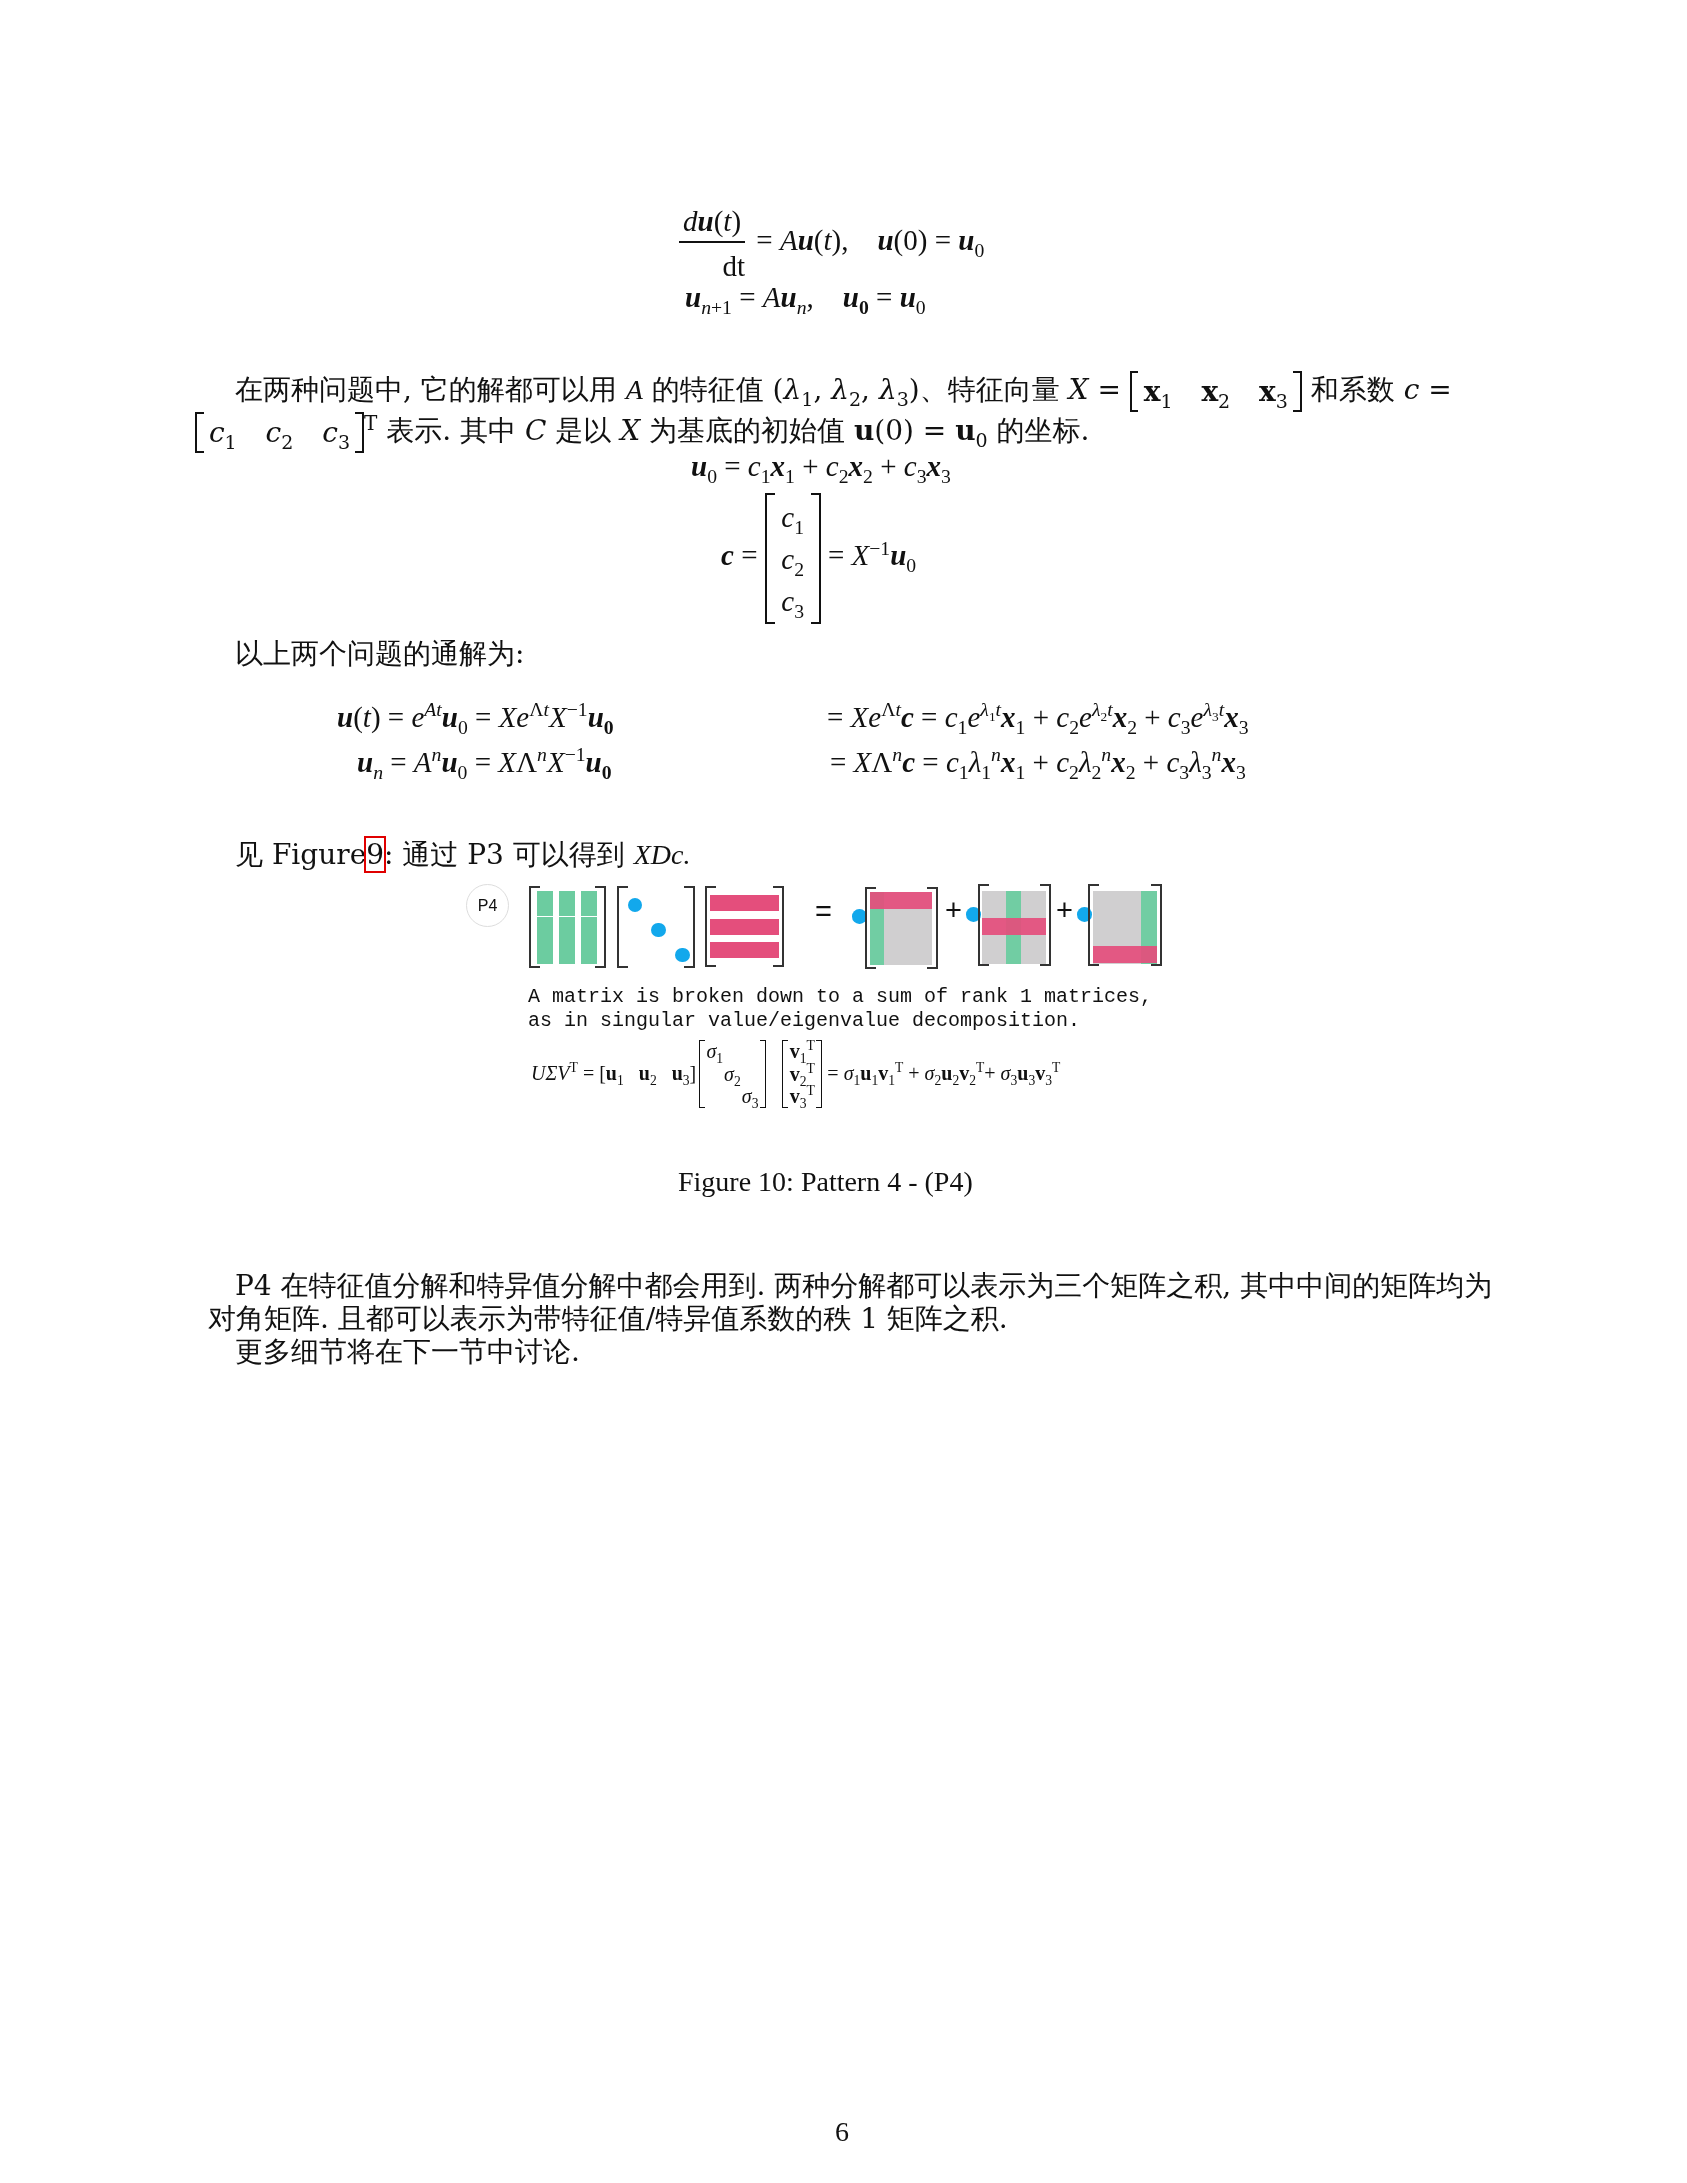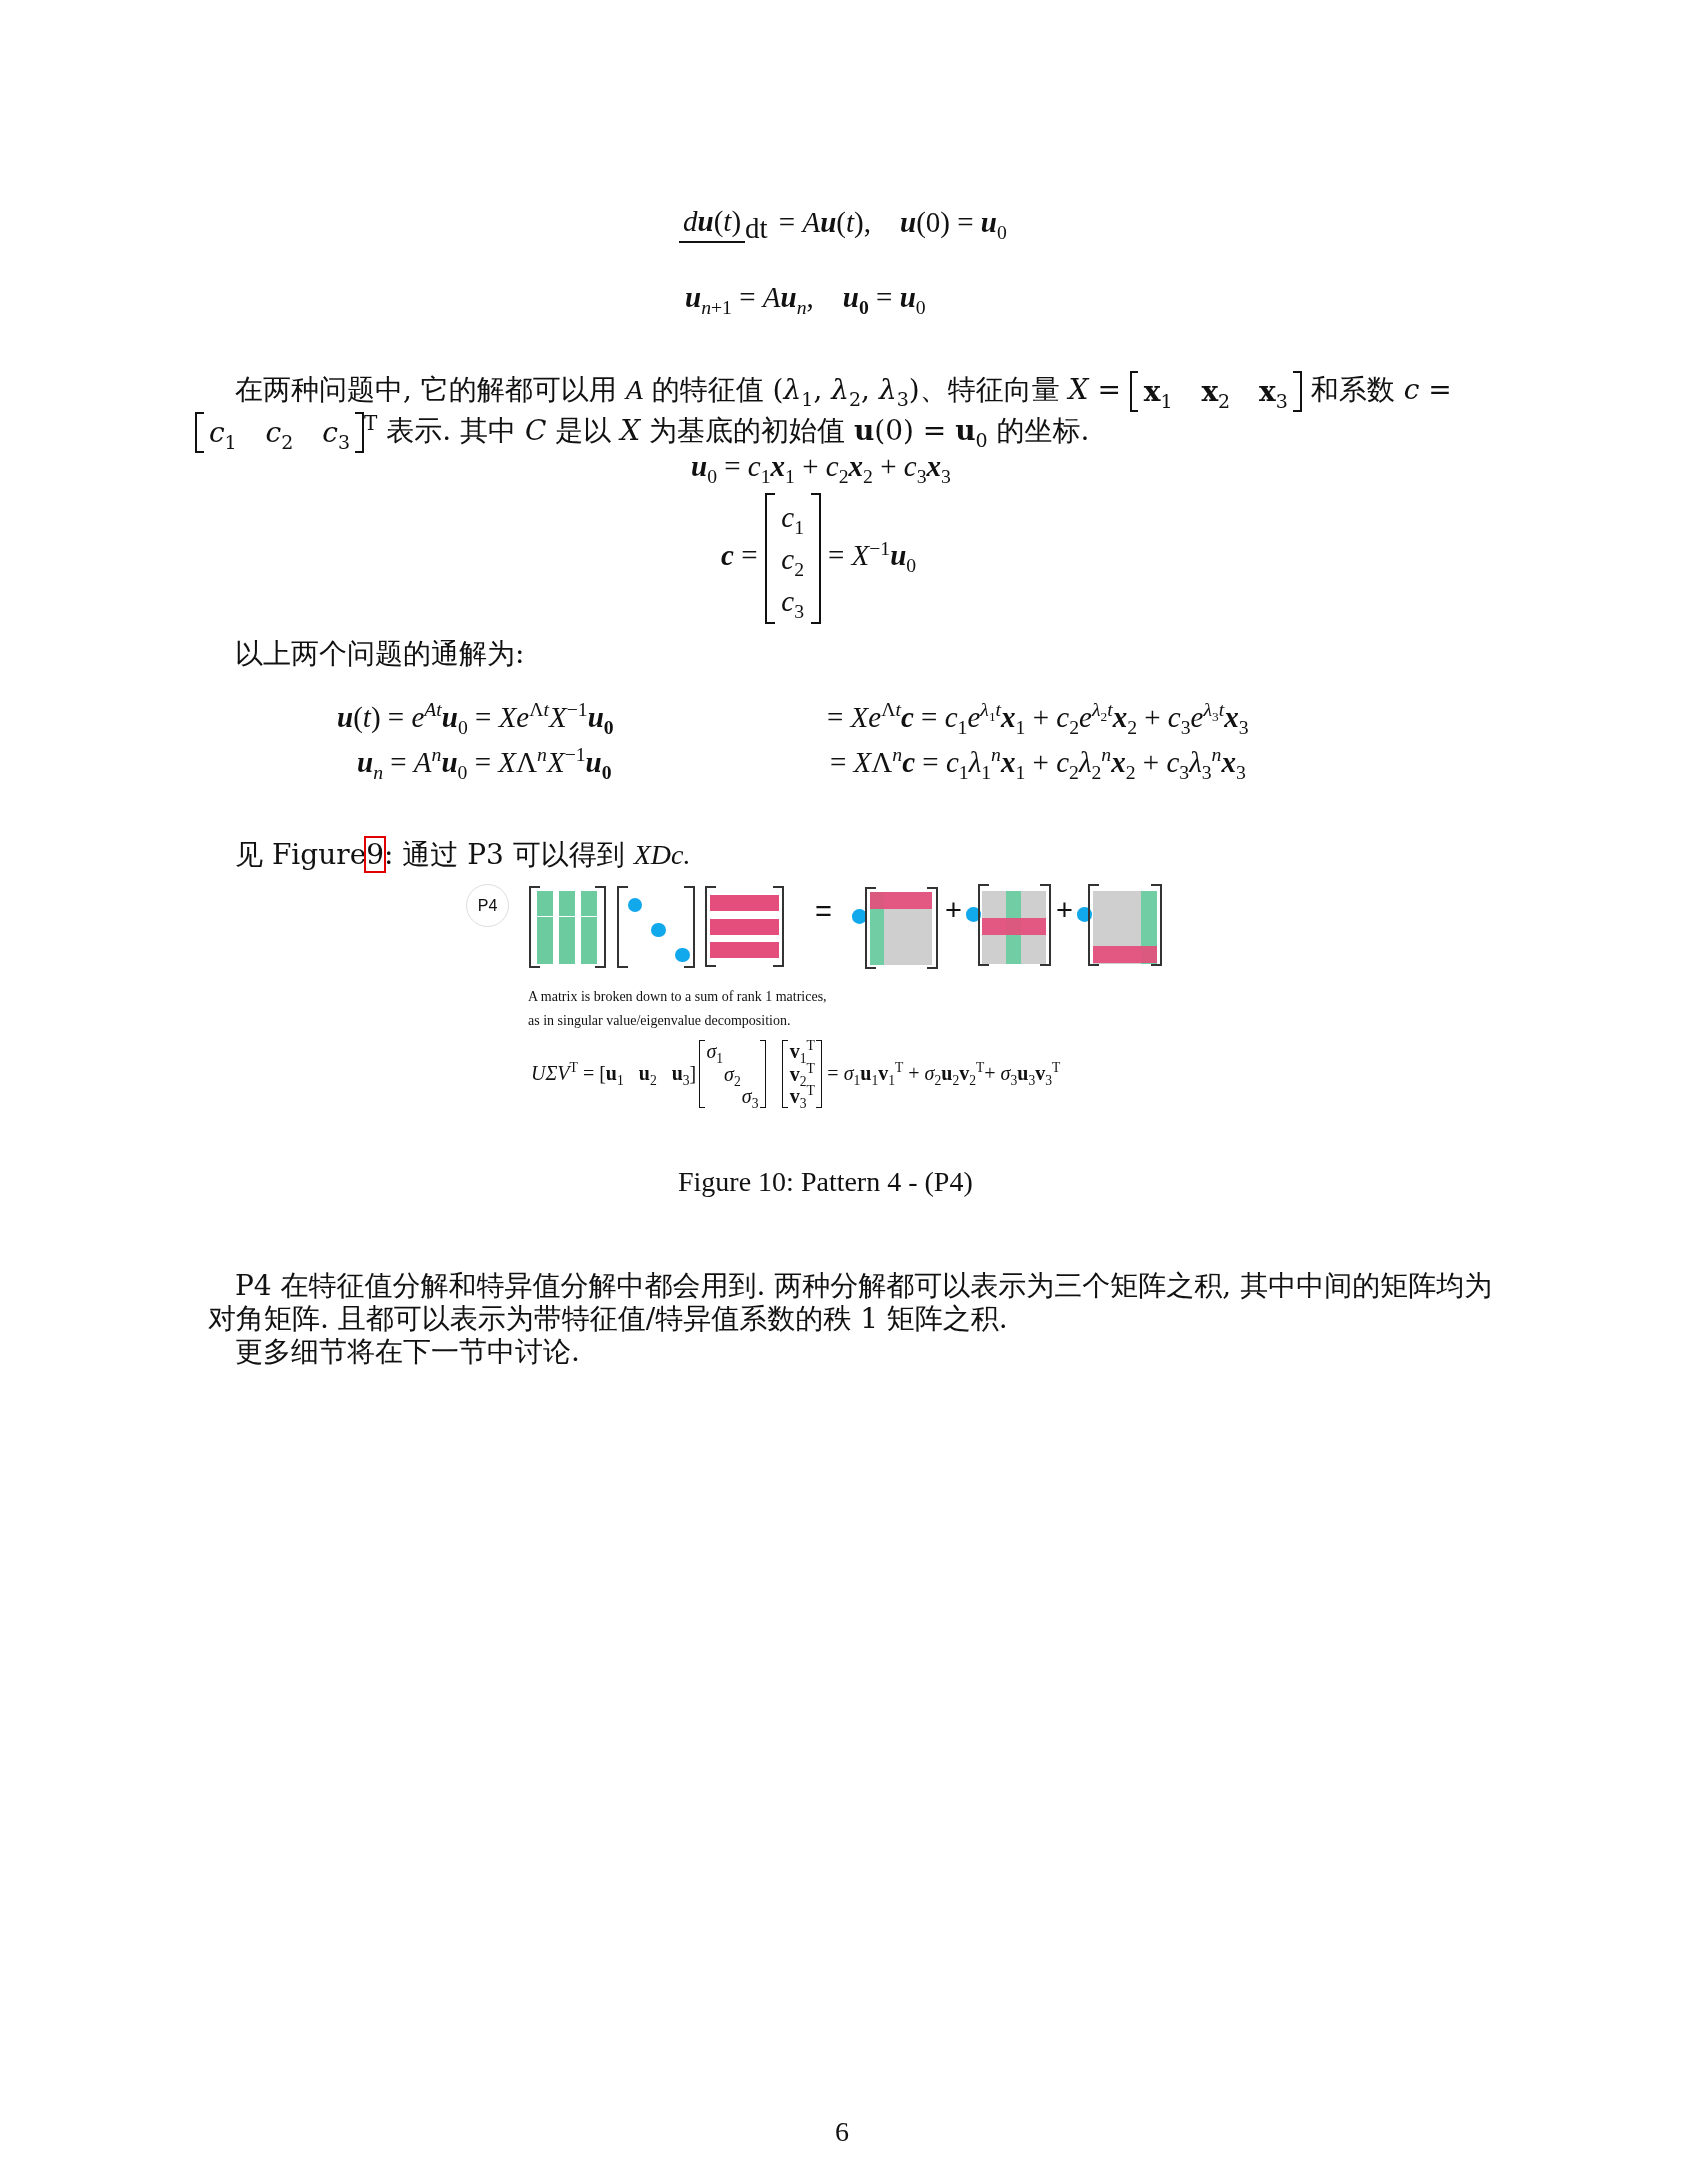--- a/index.html
+++ b/index.html
@@ -4,21 +4,21 @@
 <style>
   html, body { margin:0; padding:0; background:#ffffff; }
   body { width:1687px; height:2183px; position:relative; overflow:hidden;
          font-family:"DejaVu Serif","Liberation Serif",serif; color:#111; }
   .abs { position:absolute; }
   .math { font-family:"Liberation Serif","DejaVu Serif",serif; font-size:29px; white-space:nowrap; }
   .math i { font-style:italic; }
   .math b { font-weight:bold; font-style:italic; }
   sub, sup { font-size:0.68em; line-height:0; }
   .zh { font-family:"DejaVu Serif","Liberation Serif",serif; font-size:28px; white-space:nowrap;margin-top:28px; }
-  .frac { display:inline-flex; flex-direction:row; align-items:flex-start; vertical-align:middle; margin:0 4px; }
+  .frac { display:inline-flex; flex-direction:column; align-items:flex-end; vertical-align:middle; margin:0 4px; }
   .frac .num { border-bottom:2px solid #111; padding:0 4px 2.6px; }
   .frac .den { padding-top:7px; }
   .bm { display:inline-flex; align-items:stretch; vertical-align:middle; }
   .bm .lb, .bm .rb { width:8px; border:2px solid #111; }
   .bm .lb { border-right:none; }
   .bm .rb { border-left:none; }
   .bm .col { display:flex; flex-direction:column; align-items:center; padding:2.6px 6.6px; line-height:42px; }
   .rowm { display:inline-flex; align-items:center; vertical-align:middle; }
   .rowm .lb, .rowm .rb { width:6.6px; height:37px; border:2px solid #111; }
   .rowm .lb { border-right:none; } .rowm .rb { border-left:none; }
@@ -27,21 +27,21 @@
   .fig { position:absolute; left:450px; top:867px; width:794px; height:265px; }
   .bracket-box { position:absolute; }
   .bracket-box::before, .bracket-box::after { content:""; position:absolute; top:0; bottom:0; width:9.3px; border:2px solid #333; }
   .bracket-box::before { left:0; border-right:none; }
   .bracket-box::after { right:0; border-left:none; }
   .green { background:#6ccca0; position:absolute; }
   .pink { background:#e44e7c; position:absolute; }
   .gray { background:#d0cfd0; position:absolute; }
   .dot { position:absolute; width:14.6px; height:14.6px; border-radius:50%; background:#12a8ec; }
   .sans { font-family:"Liberation Sans","DejaVu Sans",sans-serif; }
-  .caption-small { font-family:Liberation Serif, serif; font-size:14px; line-height:24px; }
+  .caption-small { font-family:Liberation Mono, monospace; font-size:20px; line-height:24px; }
   .svd { font-family:"Liberation Serif","DejaVu Serif",serif; font-size:20px; }
   .redbox { outline:2px solid #e00000; outline-offset:0; }
 </style>
 </head>
 <body>
 
 <div class="abs math" style="left:675px; top:205px;">
   <span class="frac">
     <span class="num"><i>d</i><b>u</b>(<i>t</i>)</span>
     <span class="den">dt</span>

